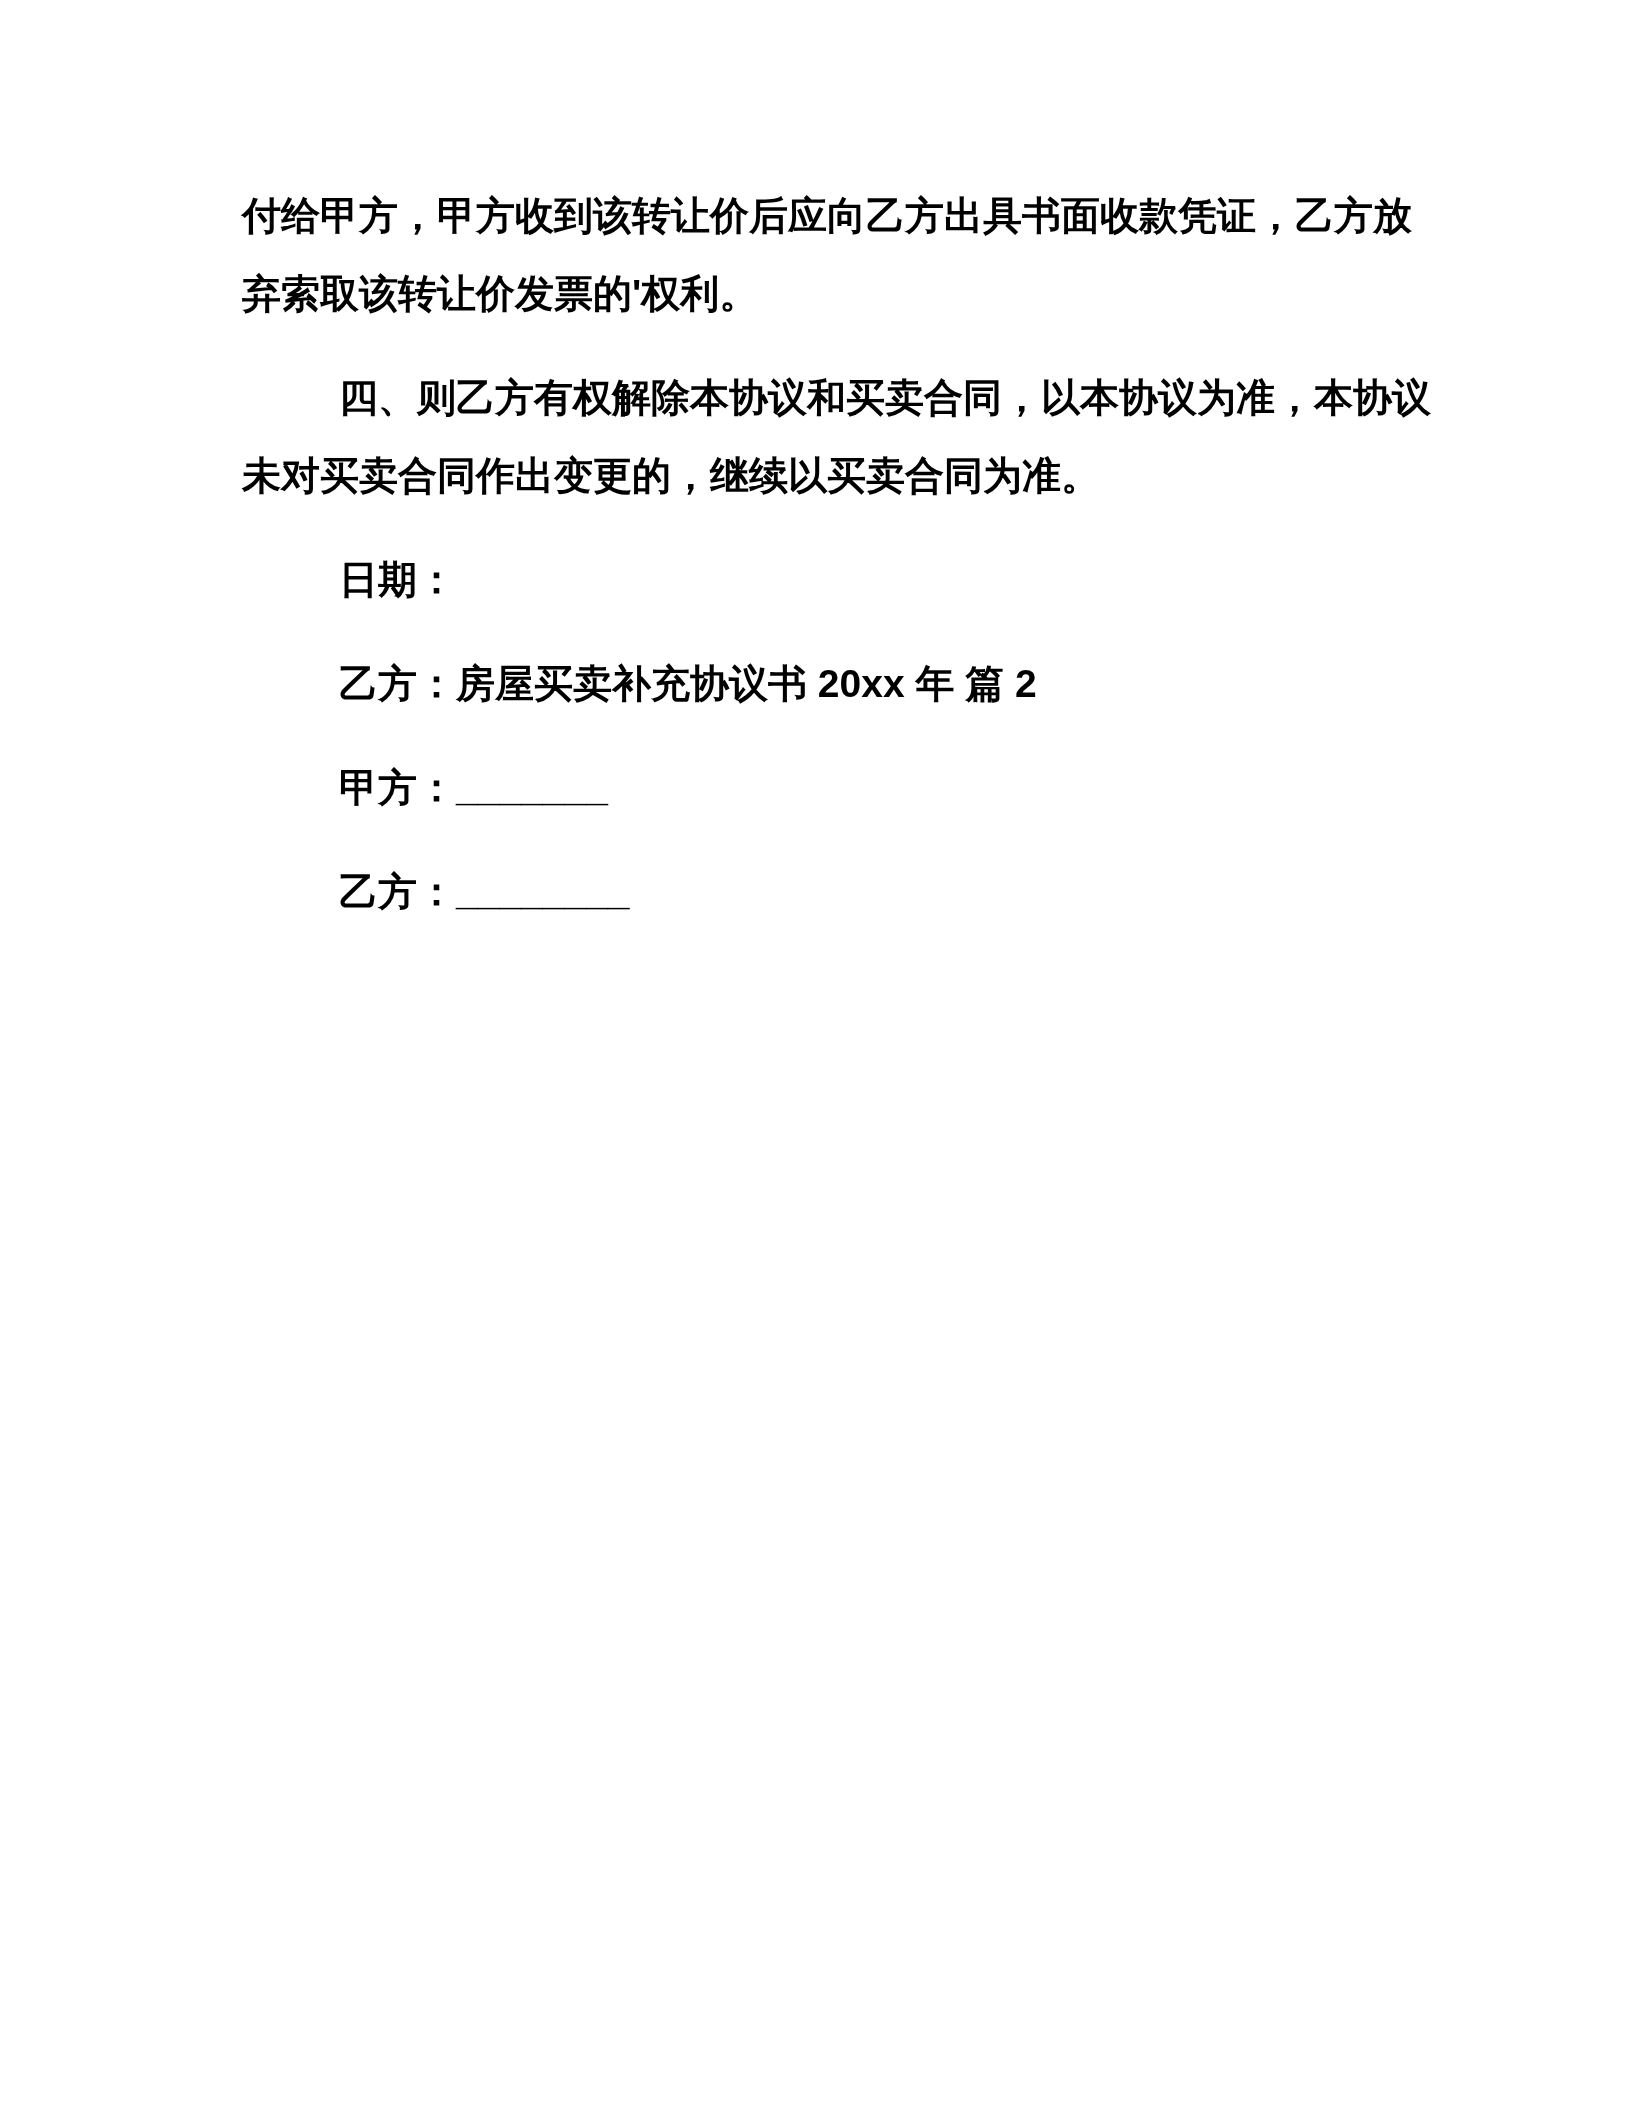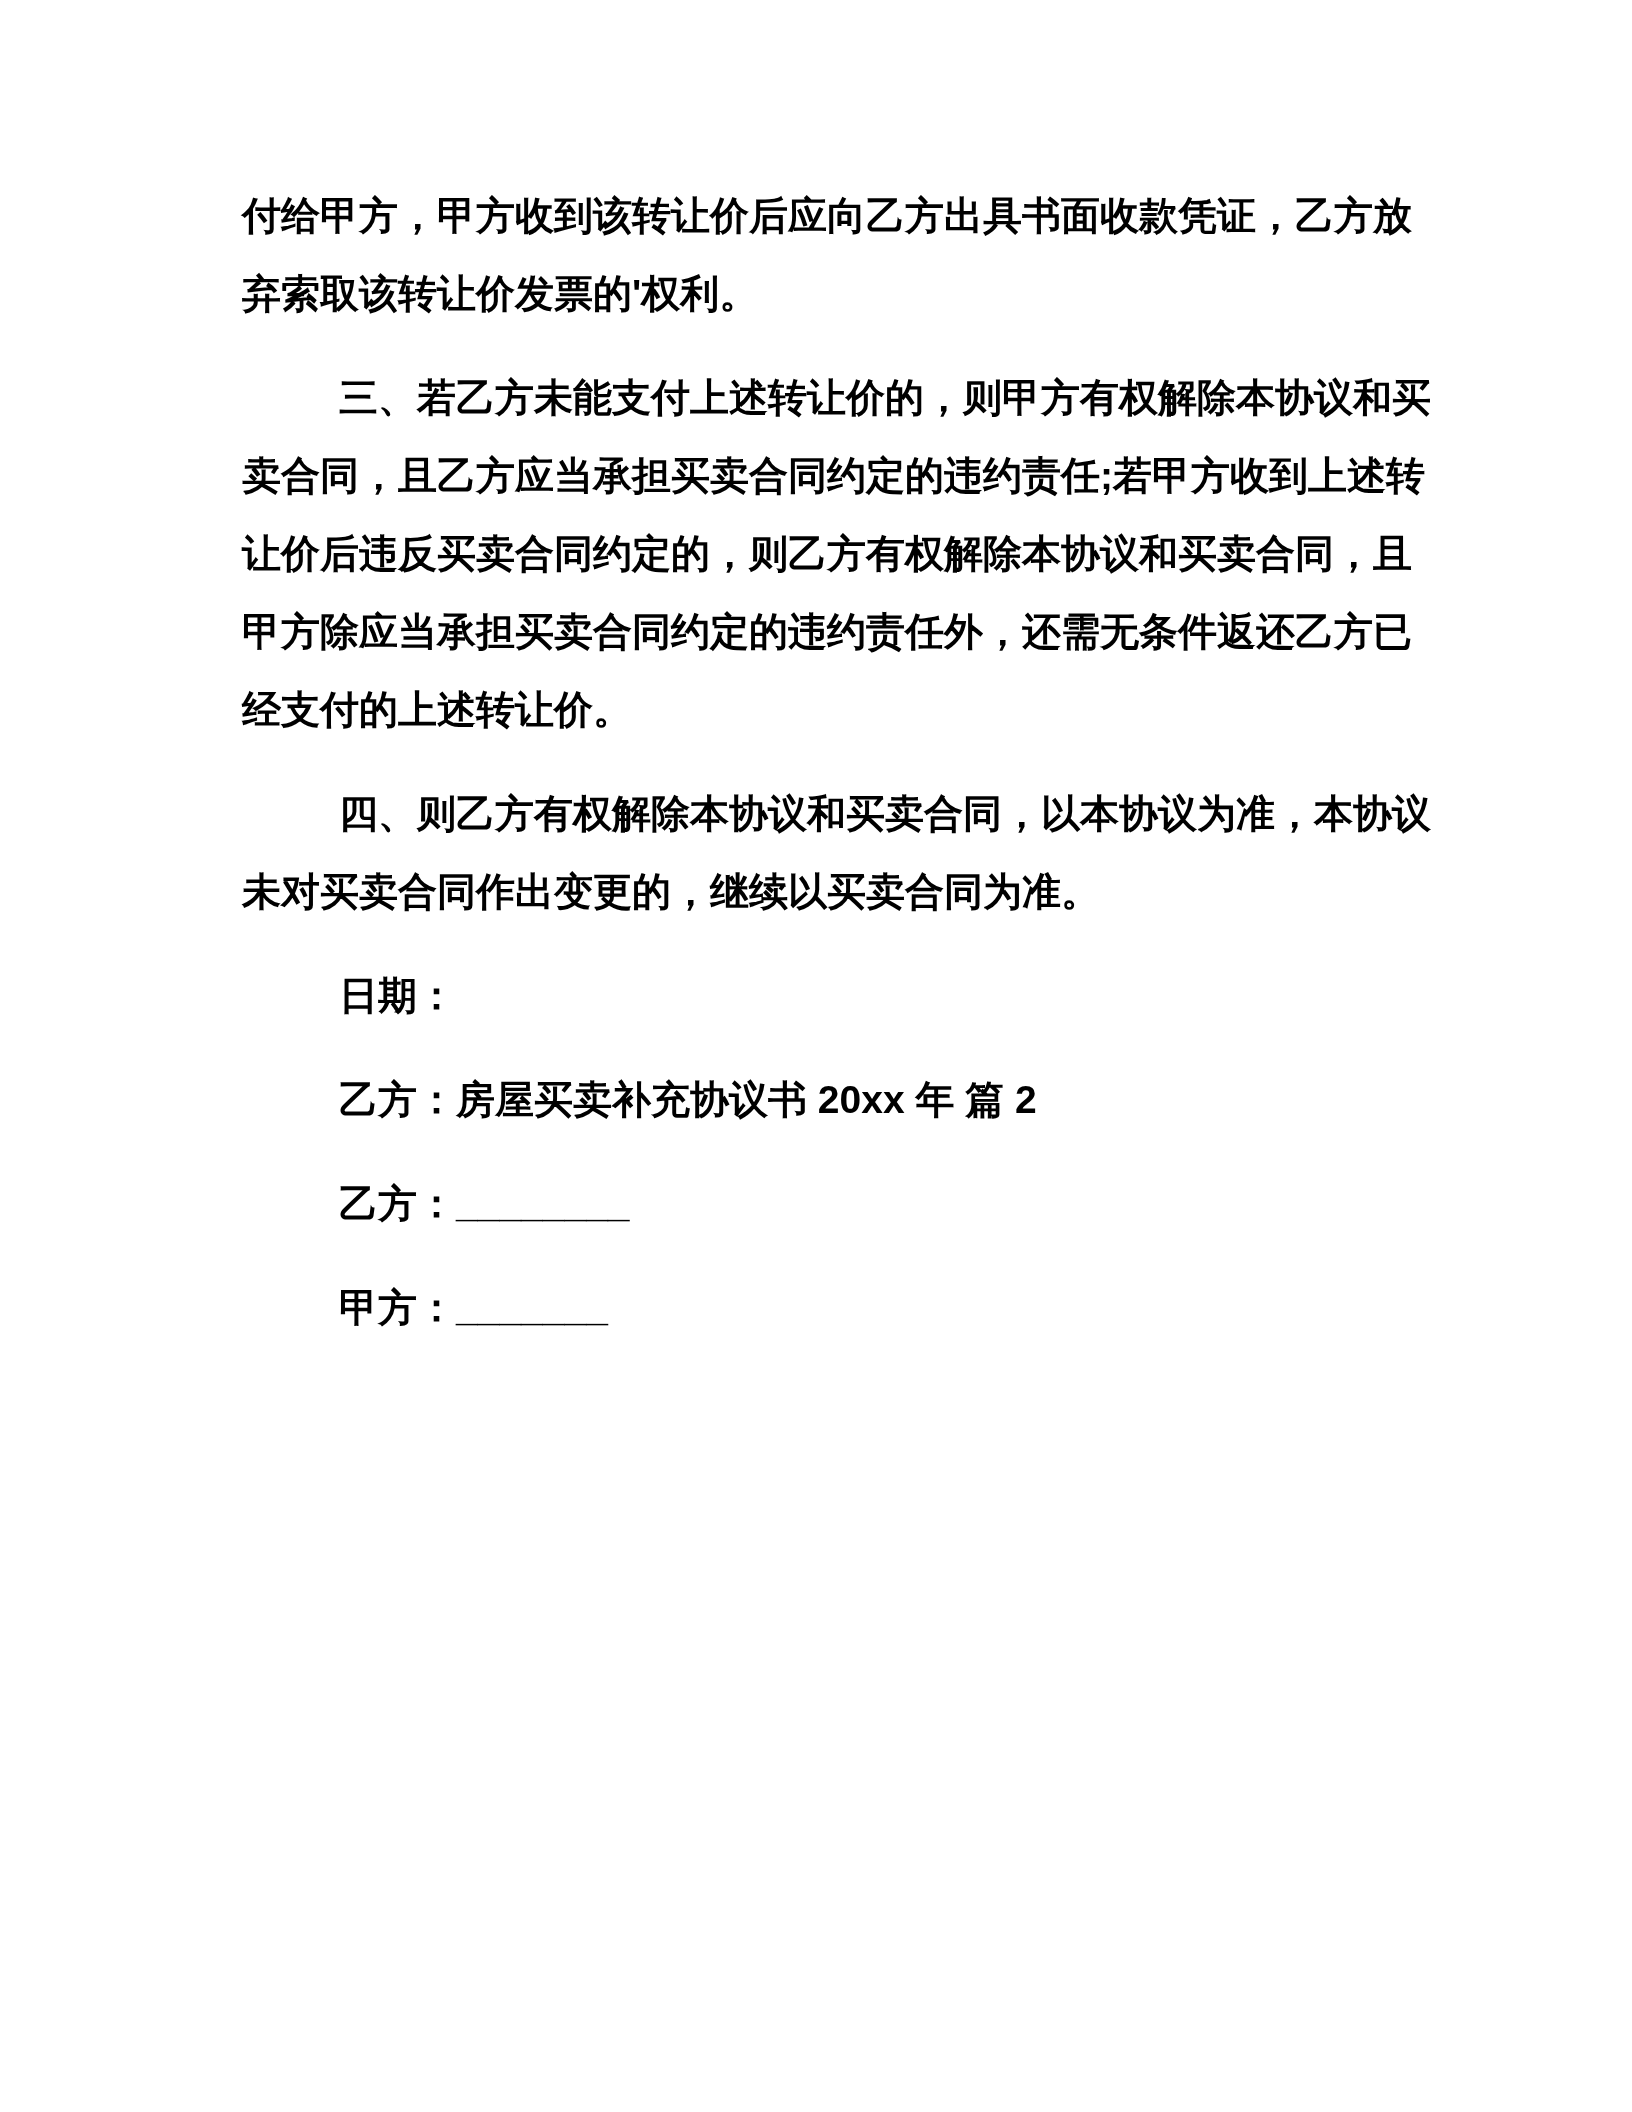--- a/index.html
+++ b/index.html
@@ -34,20 +34,19 @@
   .content p.indent {
     text-indent: 97px;
   }
 </style>
 </head>
 <body>
 
 <div class="page" style="background: rgb(255, 255, 255);">
   <div class="content" id="doc-content" style="color: rgb(0, 0, 0);">
       <p class="">付给甲方，甲方收到该转让价后应向乙方出具书面收款凭证，乙方放弃索取该转让价发票的'权利。</p>
-      <p class="indent">三、若乙方未能支付上述转让价的，则甲方有权解除本协议和买卖合同，且乙方应当承担买卖合同约定的违约责任;若甲方收到上述转让价后违反买卖合同约定的，则乙方有权解除本协议和买卖合同，且甲方除应当承担买卖合同约定的违约责任外，还需无条件返还乙方已经支付的上述转让价。</p>
       <p class="indent">四、则乙方有权解除本协议和买卖合同，以本协议为准，本协议未对买卖合同作出变更的，继续以买卖合同为准。</p>
       <p class="indent">日期：</p>
       <p class="indent">乙方：房屋买卖补充协议书 20xx 年 篇 2</p>
+      <p class="indent">甲方：_______</p>
       <p class="indent">乙方：________</p>
-      <p class="indent">甲方：_______</p>
     </div>
 </div>
 
 </body></html>

